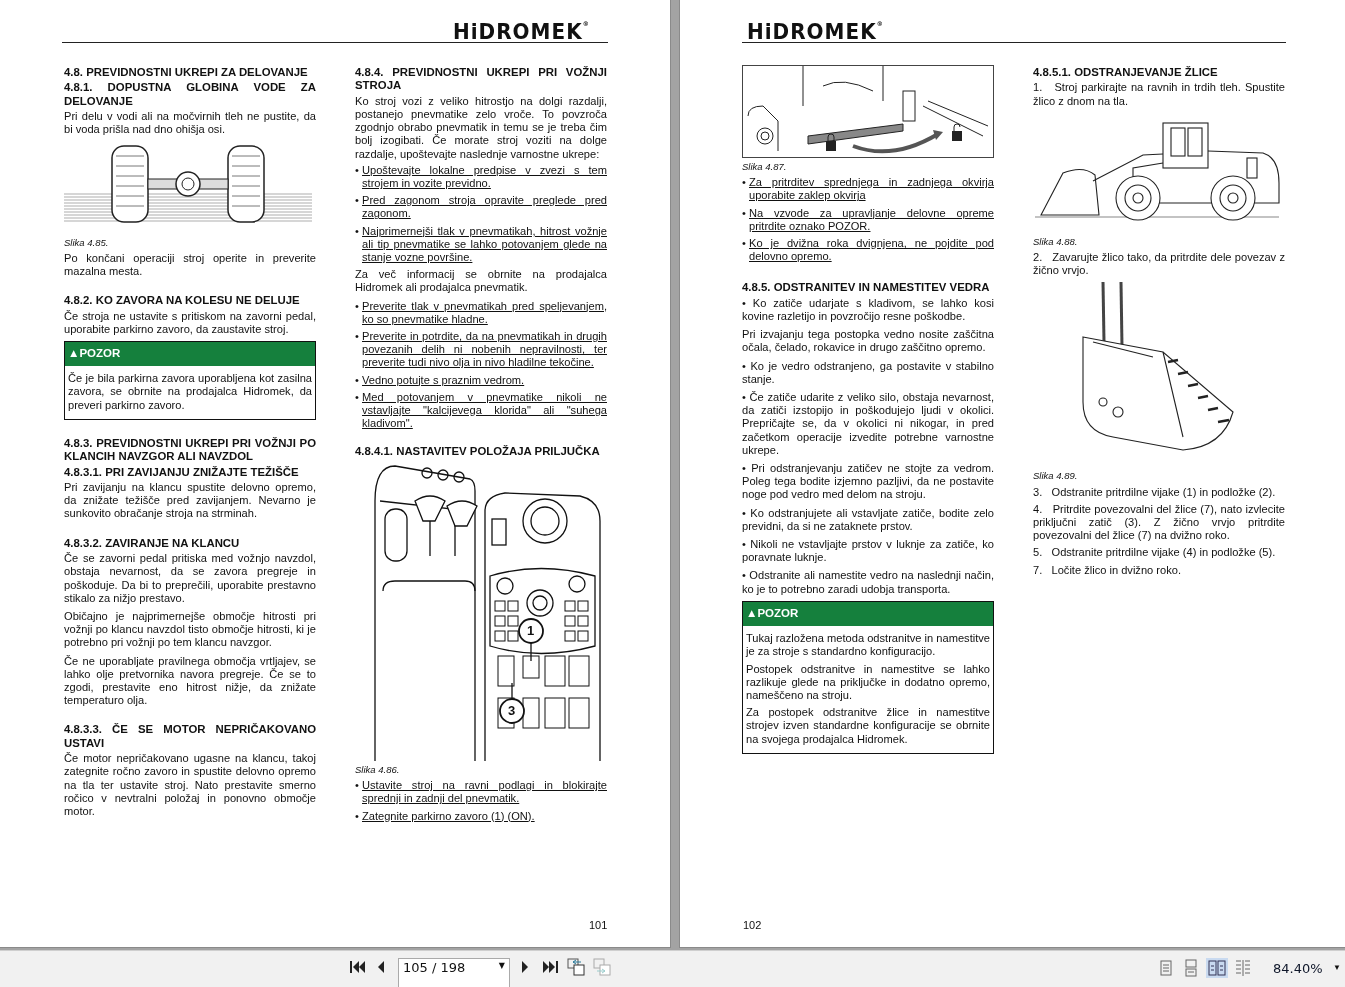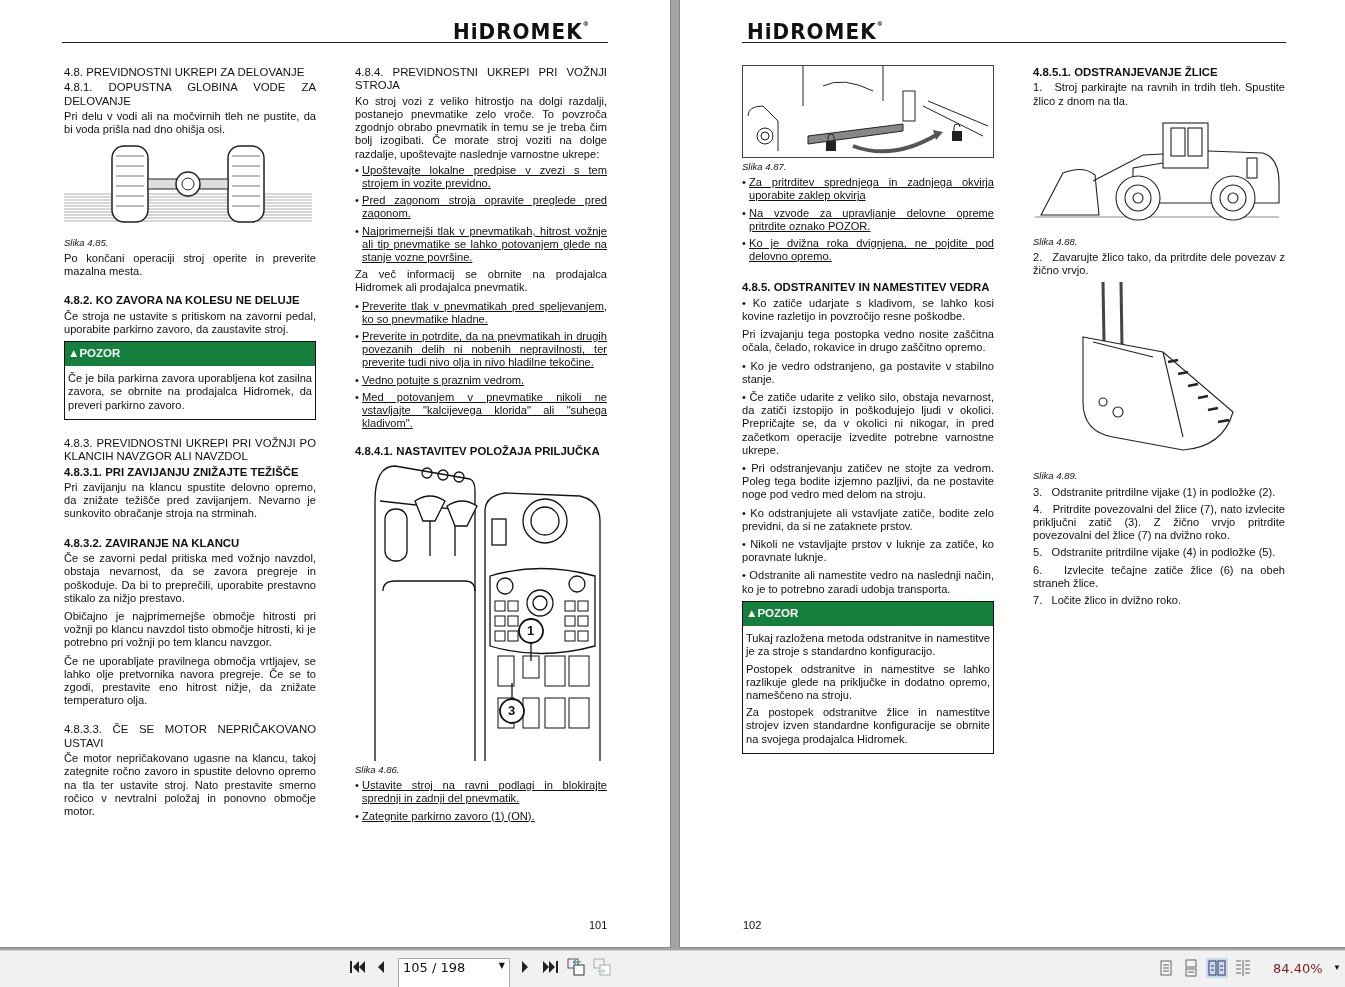--- a/index.html
+++ b/index.html
@@ -22,21 +22,21 @@
     position:absolute; top:20px;
     font-family:"DejaVu Sans", sans-serif; font-weight:bold;
     font-size:20px; letter-spacing:1px; color:#111;
     transform:scaleY(1.05);
   }
   .logo sup { font-size:6px; vertical-align:top; }
   .header-rule { position:absolute; top:42px; height:1px; background:#222; }
 
   .col { position:absolute; font-size:11.1px; line-height:13.2px; }
   .col p { margin:0 0 5px 0; text-align:justify; }
-  .col h2 { margin:0 0 2px 0; font-size:11.4px; line-height:13.4px; font-weight:normal; text-align:justify; }
+  .col h2 { margin:0 0 2px 0; font-size:11.4px; line-height:13.4px; font-weight:bold; text-align:justify; }
   .col h3 { margin:0 0 2px 0; font-size:11.4px; line-height:13.4px; font-weight:bold; }
   .gap { height:11px; }
   .cap { font-style:italic; font-size:9.5px; margin:2px 0 3px 0 !important; }
   ul.b { list-style:none; margin:0 0 0 0; padding:0; }
   ul.b li { position:relative; padding-left:7px; margin-bottom:4px; text-align:justify;text-decoration:underline; }
   ul.b li::before { content:"•"; position:absolute; left:0; top:0; }
   .warn { border:1.3px solid #111; margin:2px 0 6px 0; }
   .warn .wh { background:#15803d; color:#fff; font-weight:bold; font-size:11.5px; padding:5px 3px 6px 3px; }
   .warn .wb { padding:6px 3px 3px 3px; }
   .warn .wb p { margin-bottom:4px; }
@@ -49,21 +49,21 @@
     position:absolute; left:0; top:950px; width:1345px; height:37px;
     background:#f1f1f1; border-top:1px solid #cfcfcf;
   }
   .tb-btn { position:absolute; top:10px; font-size:14px; color:#222; cursor:pointer; }
   .pagebox {
     position:absolute; left:398px; top:958px; width:112px; height:33px;
     background:#fff; border:1px solid #aaa; box-sizing:border-box;
     font-size:13px; padding:1px 0 0 4px; font-family:"DejaVu Sans", sans-serif;
   }
   .pagebox .dd { position:absolute; right:4px; top:2px; font-size:8px; }
-  .zoomval { position:absolute; left:1273px; top:961px; font-size:13px; font-family:"DejaVu Sans", sans-serif; color:#7f1d1d; }
+  .zoomval { position:absolute; left:1273px; top:961px; font-size:13px; font-family:"DejaVu Sans", sans-serif; color:#0f172a; }
   .zoomdd { position:absolute; left:1333px; top:963px; font-size:8px; }
   .view-btn { position:absolute; top:958px; width:22px; height:20px; }
   .view-btn.active { background:#c9daf0; }
 </style>
 </head>
 <body>
 
 <div class="viewer">
 
   <div class="page left">
@@ -291,21 +291,20 @@
           </g>
           <circle cx="85" cy="130" r="5"></circle>
             <circle cx="70" cy="120" r="4"></circle>
         </svg>
       </div>
       <p class="cap">Slika 4.89.</p>
       <ol class="n">
         <li style="white-space:pre-wrap;">3.   Odstranite pritrdilne vijake (1) in podložke (2).</li>
         <li style="white-space:pre-wrap;">4.   Pritrdite povezovalni del žlice (7), nato izvlecite priključni zatič (3). Z žično vrvjo pritrdite povezovalni del žlice (7) na dvižno roko.</li>
         <li style="white-space:pre-wrap;">5.   Odstranite pritrdilne vijake (4) in podložke (5).</li>
-        <li style="white-space:pre-wrap;">6.   Izvlecite tečajne zatiče žlice (6) na obeh straneh žlice.</li>
         <li style="white-space:pre-wrap;">7.   Ločite žlico in dvižno roko.</li>
       </ol>
     </div>
 
     <div class="pagenum" style="left:63px;">102</div>
   </div>
 </div>
 
 <div class="toolbar"></div>
 

